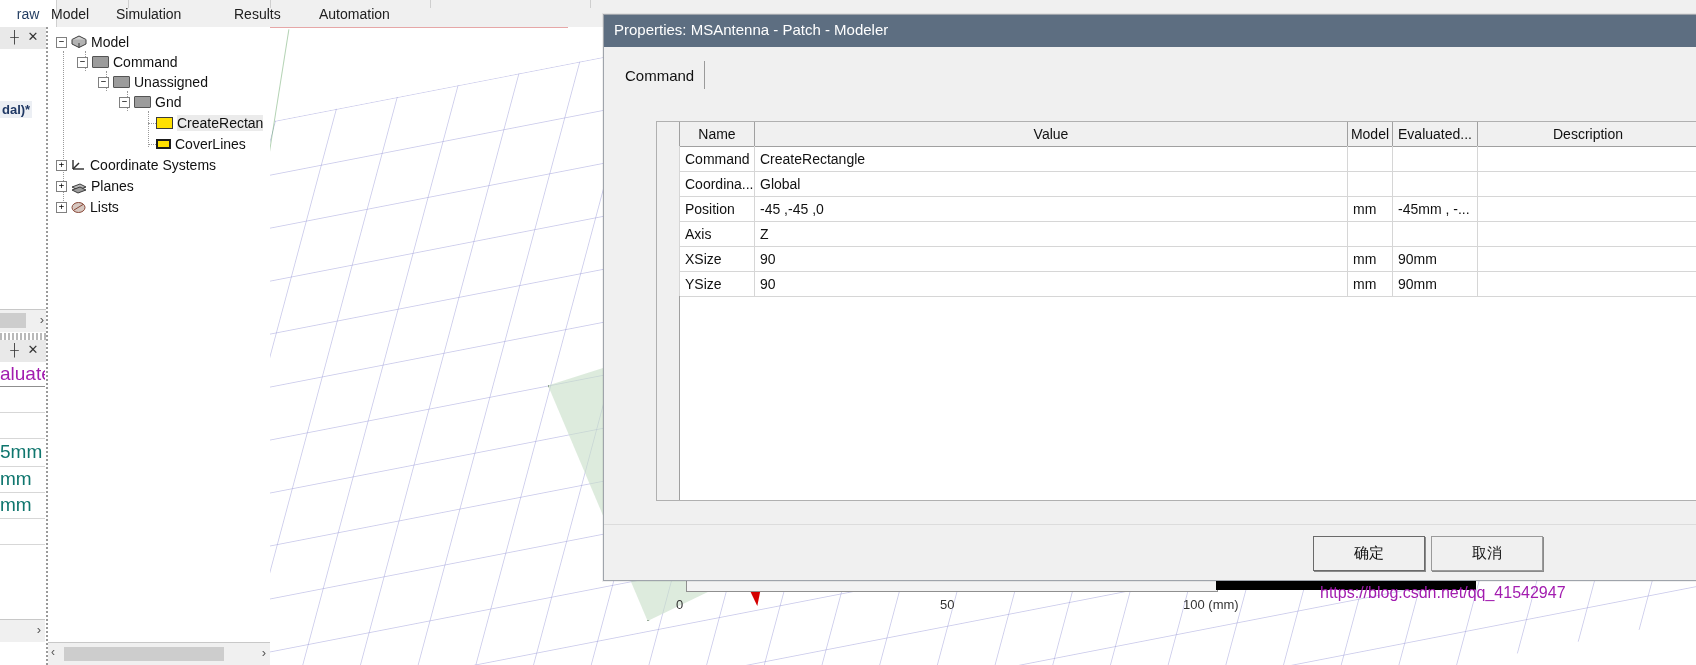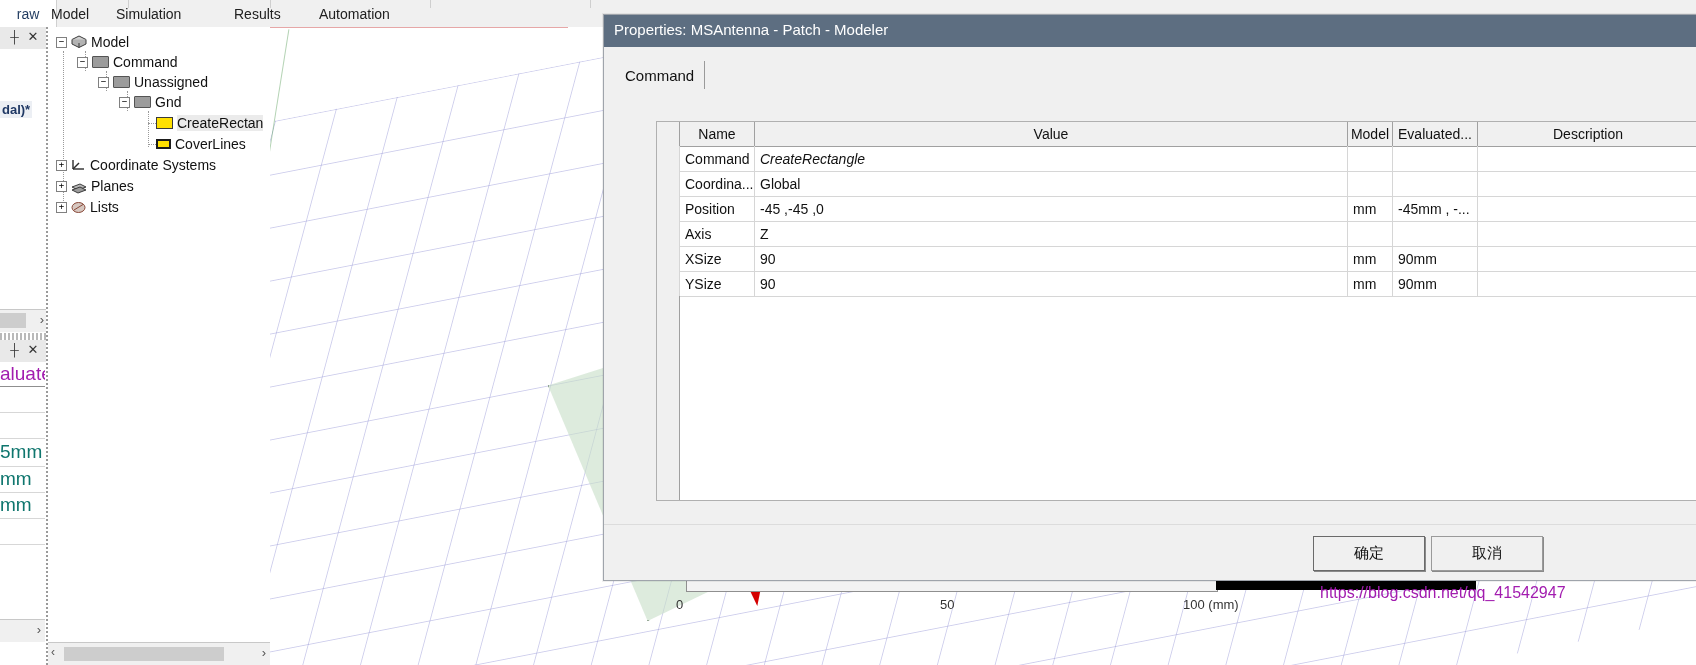--- a/index.html
+++ b/index.html
@@ -327,21 +327,21 @@
         <div class="hline" style="left:22px;height:24px;"></div>
         <div class="hline" style="left:97px;height:24px;"></div>
         <div class="hline" style="left:690px;height:24px;"></div>
         <div class="hline" style="left:735px;height:24px;"></div>
         <div class="hline" style="left:820px;height:24px;"></div>
       </div>
 
       <div class="gr" style="top:24px;">
         <div class="gcell" style="left:0;width:22px;background:#f0f0f0;"></div>
         <div class="gcell" style="left:23px;width:74px;">Command</div>
-        <div class="gcell" style="left:98px;width:592px;font-style:italic;">CreateRectangle</div>
+        <div class="gcell" style="left:98px;width:592px;">CreateRectangle</div>
         <div class="gcell" style="left:691px;width:44px;"></div>
         <div class="gcell" style="left:736px;width:84px;"></div>
         <div class="gcell" style="left:821px;width:220px;"></div>
         <div class="vline" style="left:22px;"></div>
           <div class="vline" style="left:97px;"></div>
         <div class="vline" style="left:690px;"></div>
           <div class="vline" style="left:735px;"></div>
           <div class="vline" style="left:820px;"></div>
       </div>
 

